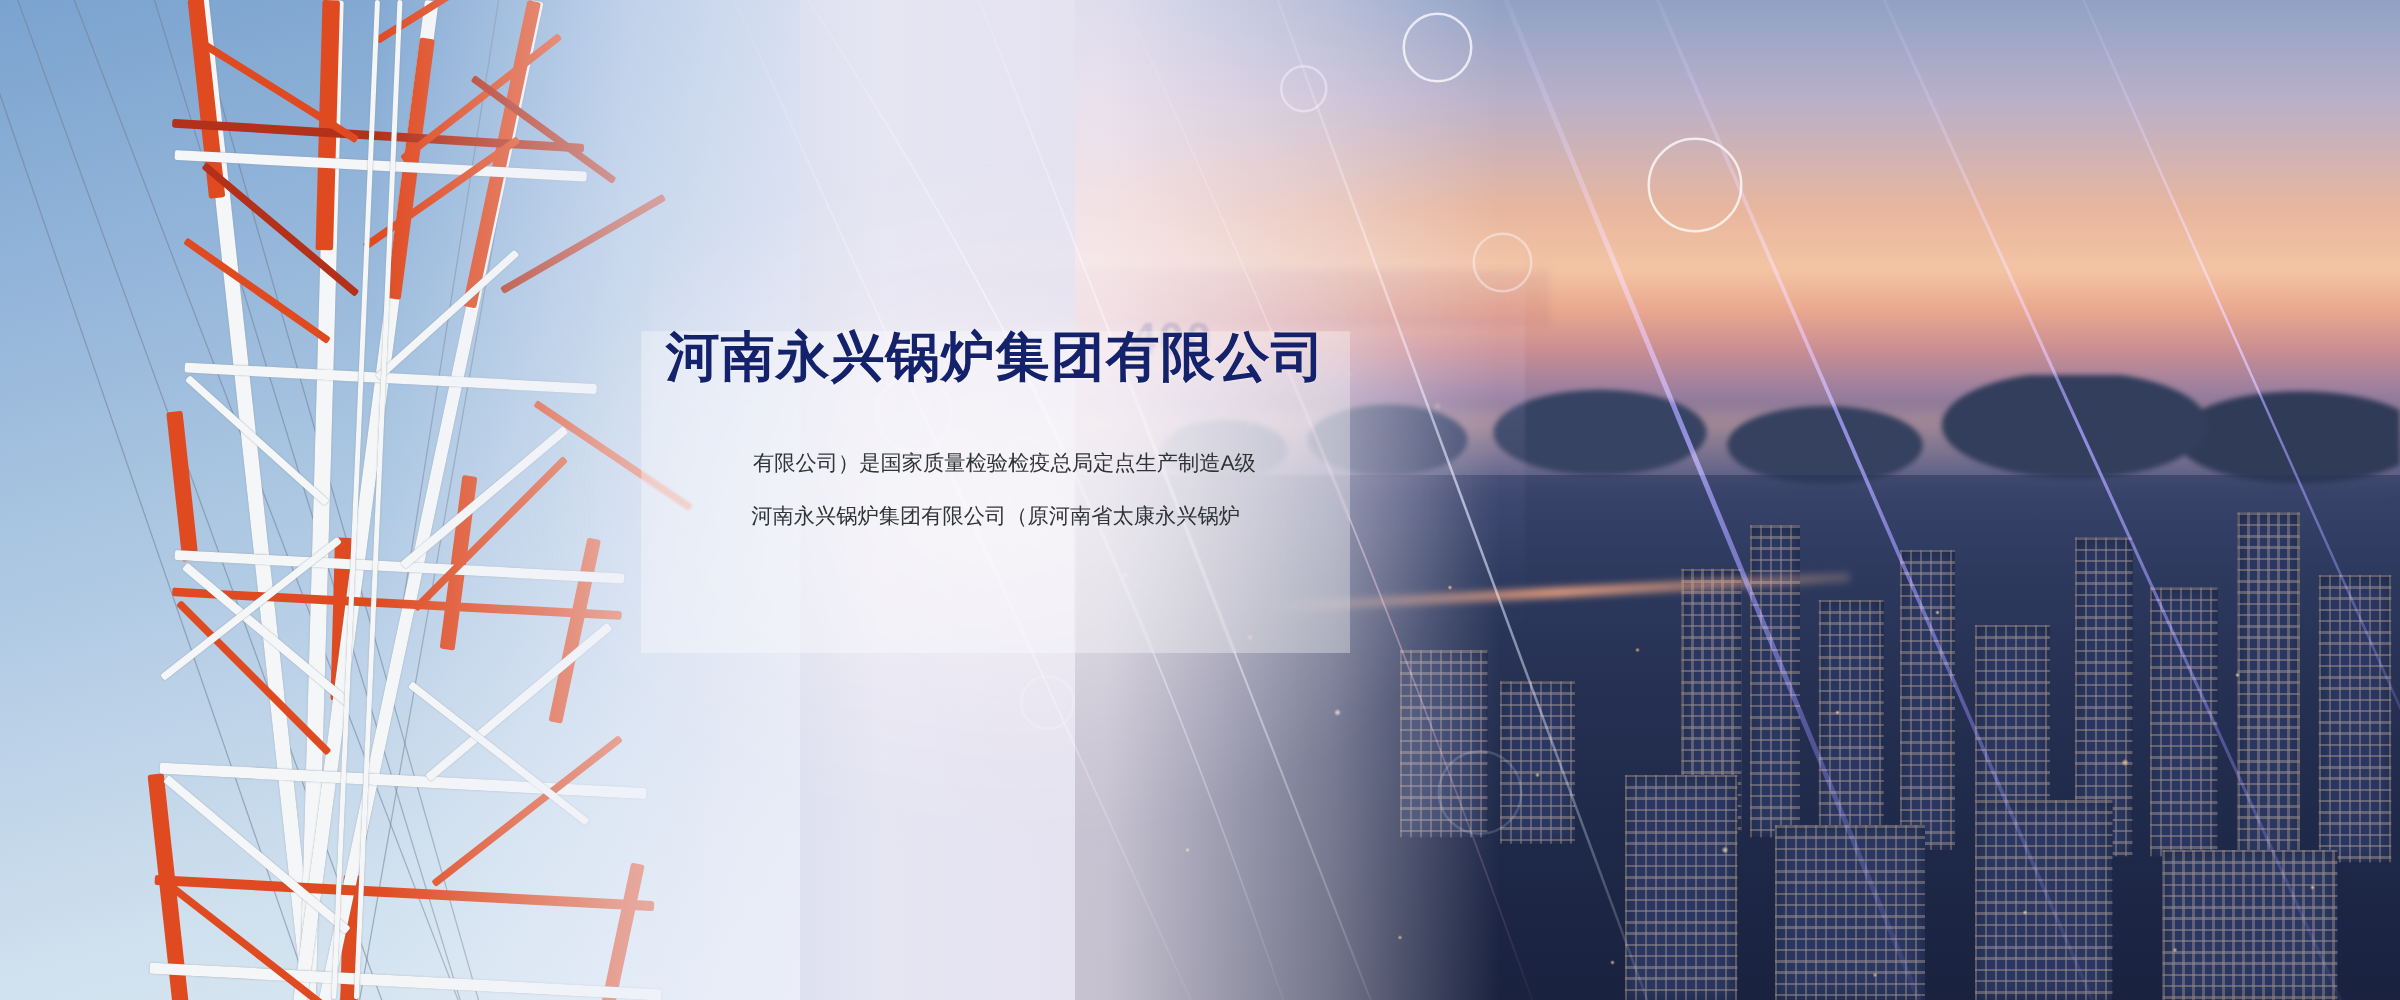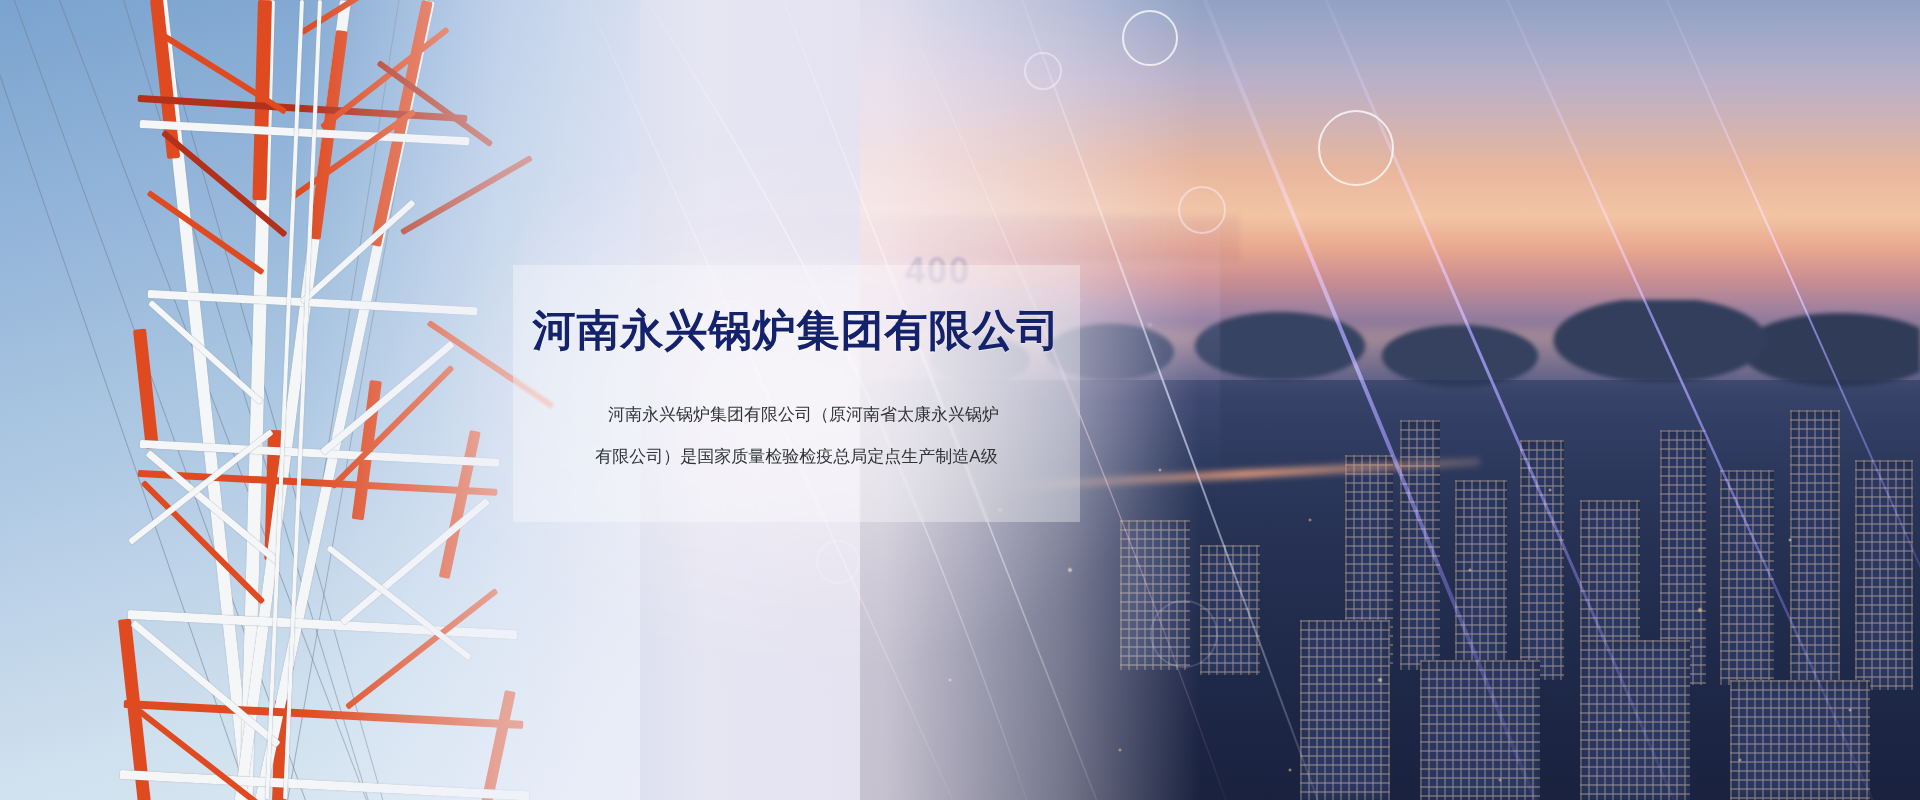--- a/index.html
+++ b/index.html
@@ -163,21 +163,21 @@
     pointer-events:none;mix-blend-mode:screen;
   }
   .ring.soft{border-color:rgba(210,220,255,.45);}
 
   
   .panel{
     position:absolute;left:513px;top:265px;width:567px;height:257px;
     background:rgba(255,255,255,.34);
     backdrop-filter:blur(1px);
     display:flex;flex-direction:column;
-    align-items:center;justify-content:center;
+    align-items:center;
   }
   .panel-title{
     font-size:43px;font-weight:700;color:#14216b;
     letter-spacing:1px;line-height:1;
     margin:0 0 42px 0;white-space:nowrap;
     text-shadow:0 1px 1px rgba(255,255,255,.45);
   }
   .panel-body{
     width:492px;margin:0;padding:0;
     font-size:17px;line-height:42px;color:#2f3436;
@@ -321,18 +321,18 @@
   <div class="ring soft" style="left:1024px;top:52px;width:34px;height:34px;"></div>
   <div class="ring" style="left:1318px;top:110px;width:72px;height:72px;"></div>
   <div class="ring soft" style="left:1178px;top:186px;width:44px;height:44px;"></div>
   <div class="ring soft" style="left:700px;top:300px;width:58px;height:58px;opacity:.5;"></div>
   <div class="ring soft" style="left:816px;top:540px;width:40px;height:40px;opacity:.45;"></div>
   <div class="ring soft" style="left:1150px;top:600px;width:64px;height:64px;opacity:.4;"></div>
 
   <div class="panel">
     <h1 class="panel-title">河南永兴锅炉集团有限公司</h1>
     <p class="panel-body">
+      <span class="ln">有限公司）是国家质量检验检疫总局定点生产制造A级</span>
       <span class="ln">河南永兴锅炉集团有限公司（原河南省太康永兴锅炉</span>
-      <span class="ln">有限公司）是国家质量检验检疫总局定点生产制造A级</span>
     </p>
   </div>
 
 </div>
 
 </body></html>

